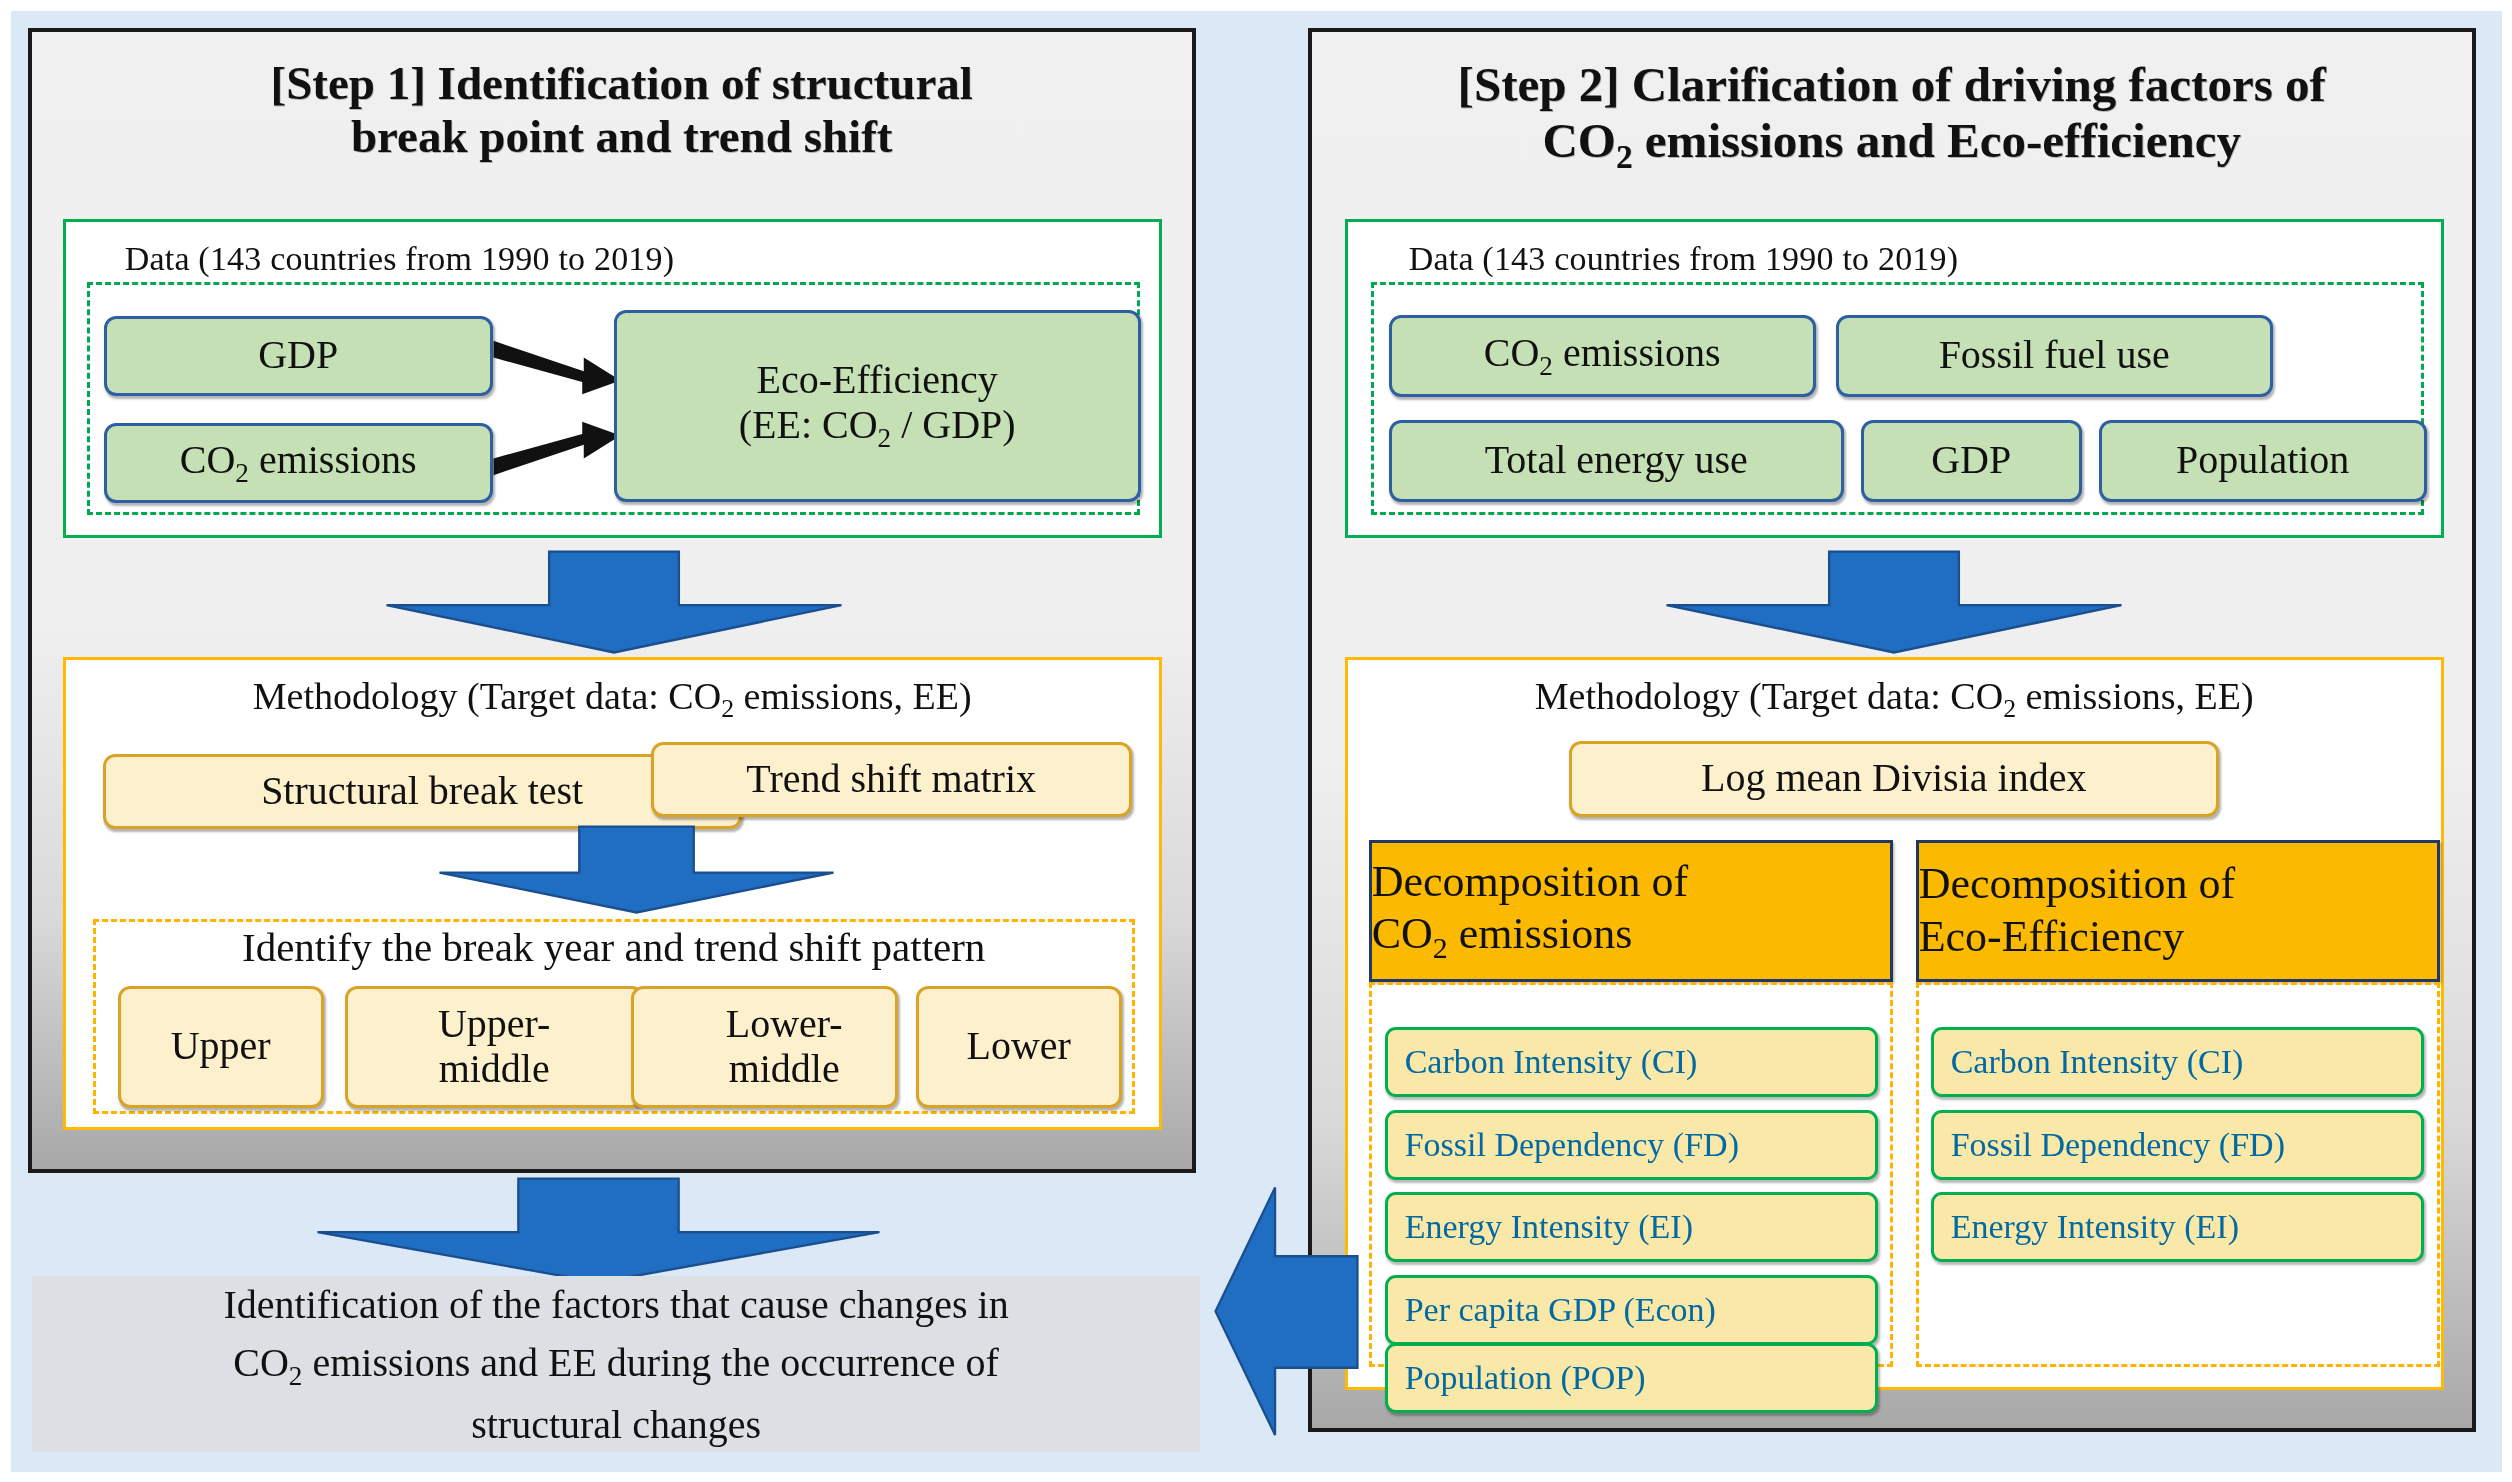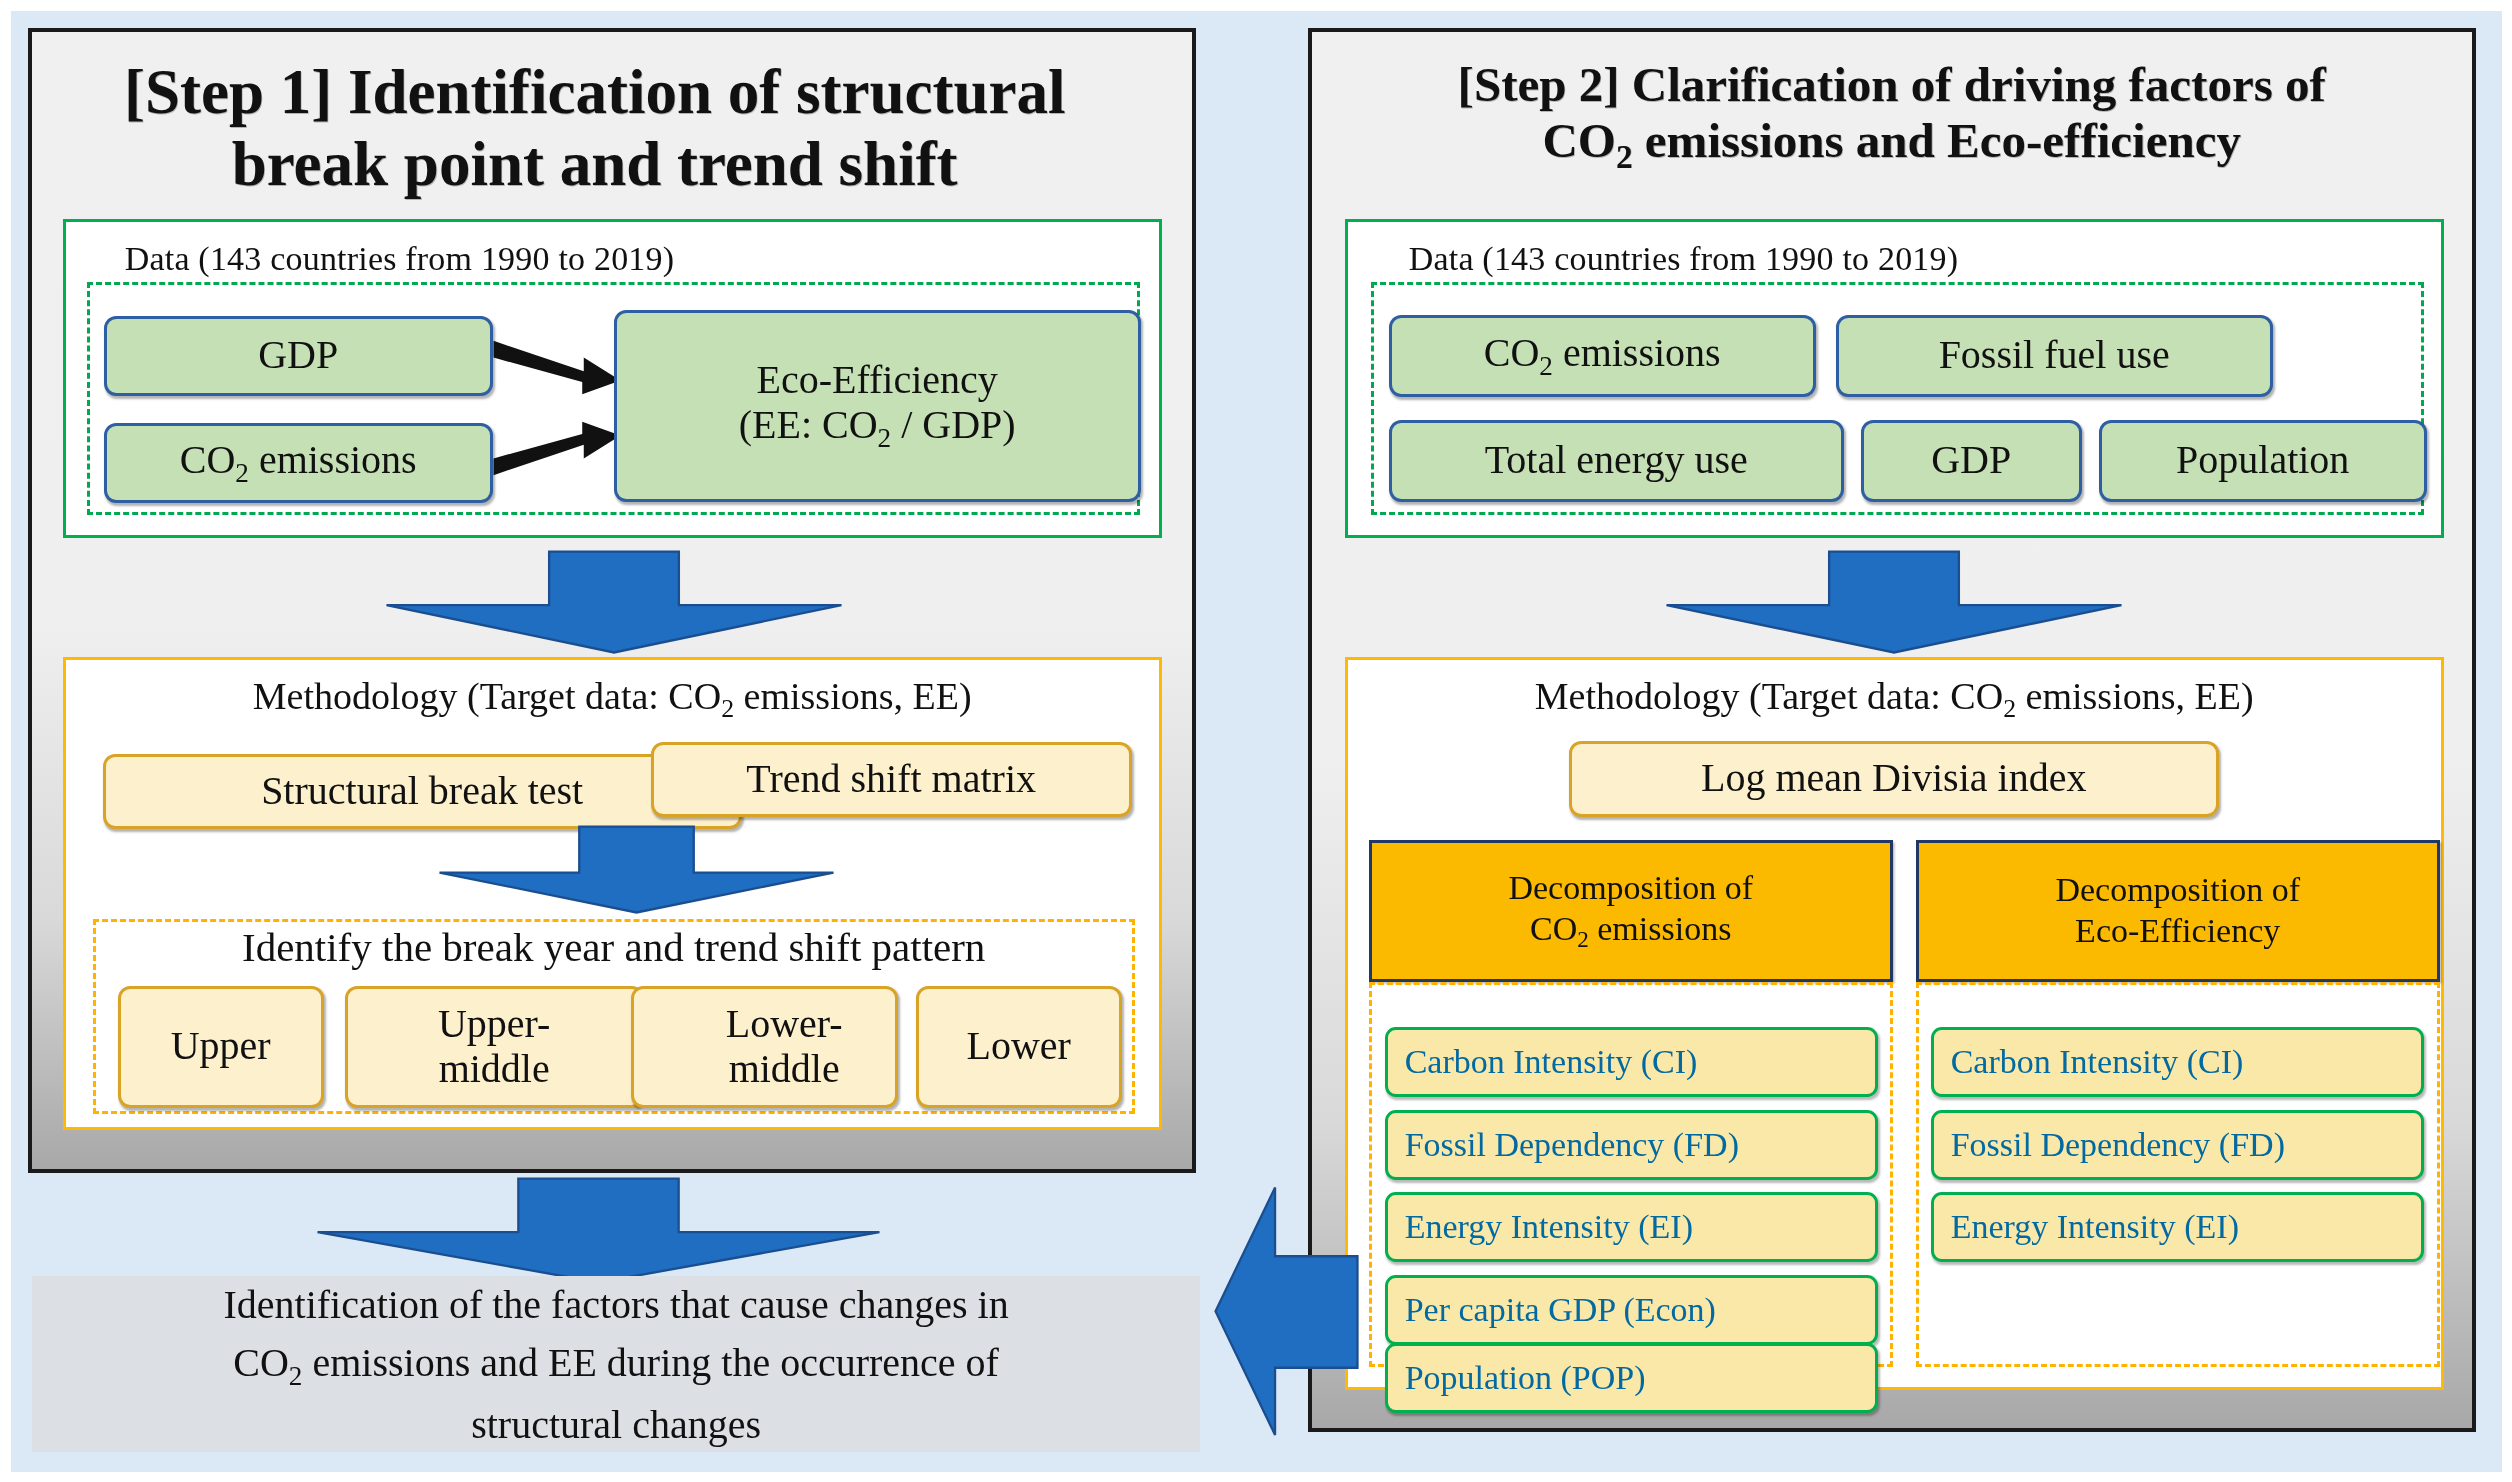--- a/index.html
+++ b/index.html
@@ -47,22 +47,22 @@
     position:absolute;box-sizing:border-box;
     background:#fdf0cd;border:3.1px solid #d9a326;border-radius:12.2px;
     display:flex;align-items:center;justify-content:center;
     font-size:40px;color:#111;text-align:center;line-height:1.12;
     box-shadow:1.5px 2.3px 2.3px rgba(0,0,0,.30);
     font-family:"Liberation Serif",serif;
   }
   .obox{
     position:absolute;box-sizing:border-box;
     background:#fbb900;border:3.1px solid #1f3864;
-    display:flex;align-items:center;justify-content:center;
-    font-size:34px;color:#111;text-align:center;line-height:1.2;
+    display:flex;align-items:flex-start;justify-content:center;
+    font-size:44px;color:#111;text-align:center;line-height:1.2;
     box-shadow:1.5px 2.3px 2.3px rgba(0,0,0,.30);
     font-family:"Liberation Serif",serif;
   }
   .fbox{
     position:absolute;box-sizing:border-box;
     background:#fae8a8;border:3.1px solid #00b050;border-radius:10.7px;
     display:flex;align-items:center;padding-left:17px;
     font-size:34px;color:#0369a1;line-height:1.1;
     box-shadow:1.5px 2.3px 2.3px rgba(0,0,0,.28);
     font-family:"Liberation Serif",serif;
@@ -83,21 +83,21 @@
 </style>
 </head>
 <body>
 
 <div id="page">
   <div id="canvas">
 
     <div class="panel" style="left:17px;top:17px;width:1168px;height:1145px;">
     </div>
 
-    <div class="panel-title" style="left:0;top:46px;width:1168px;font-size:63px;">
+    <div class="panel-title" style="left:27px;top:46px;width:1168px;font-size:47px;">
       <div>[Step 1] Identification of structural</div>
       <div>break point and trend shift</div>
     </div>
 
     <div class="whitebox green-outline" style="left:52px;top:208px;width:1099px;height:319px;"></div>
     <div class="group-label" style="left:114px;top:229px;">Data (143 countries from 1990 to 2019)</div>
     <div class="dash-green" style="position:absolute;left:76px;top:271px;width:1053px;height:233px;box-sizing:border-box;background:transparent;"></div>
 
     <div class="gbox" style="left:93px;top:305px;width:389px;height:80px;">
       <span>GDP</span>

